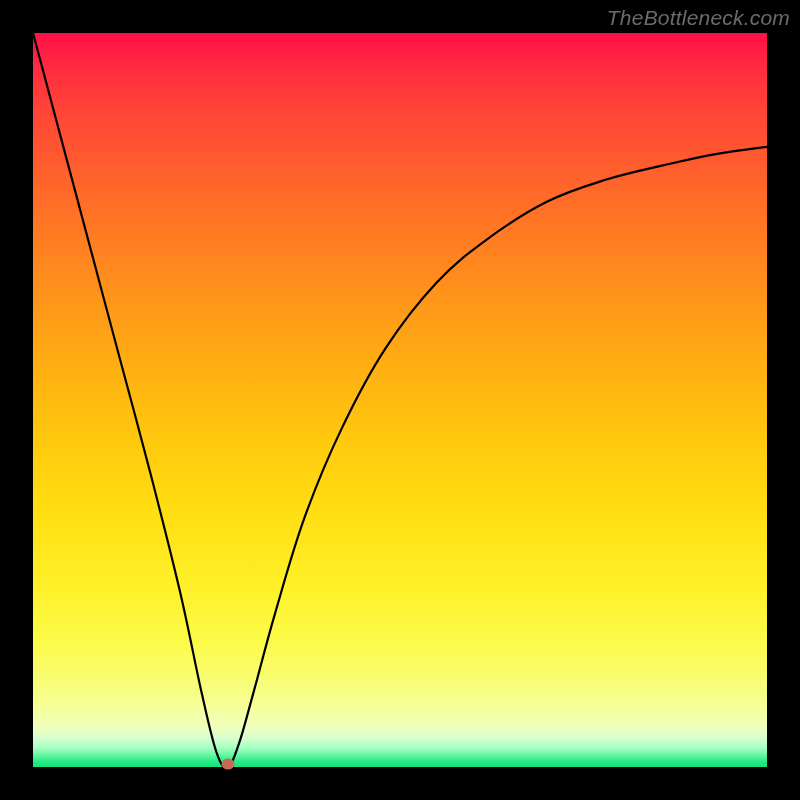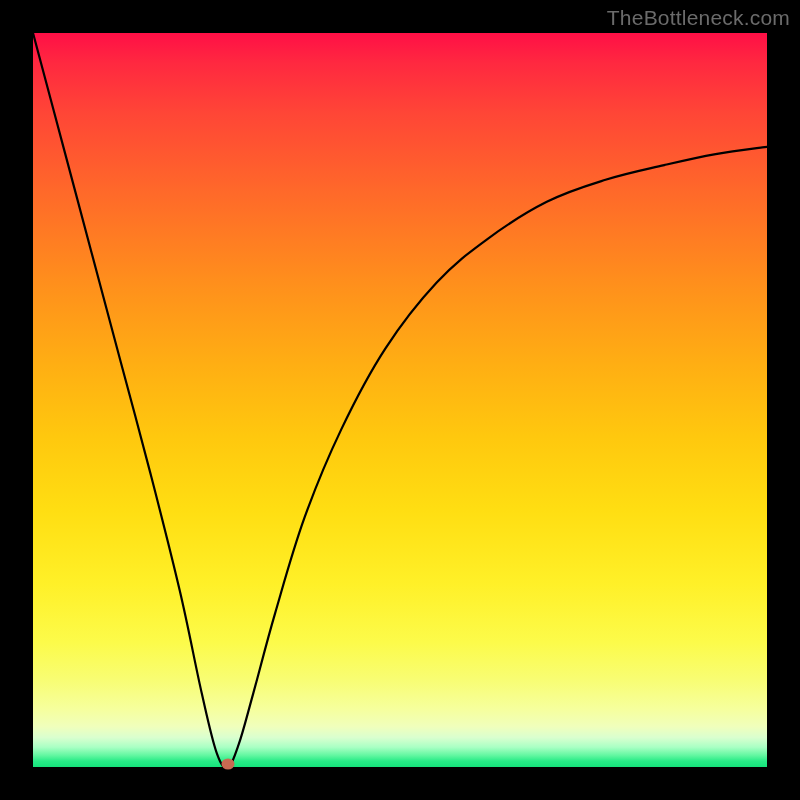--- a/index.html
+++ b/index.html
@@ -46,20 +46,21 @@
     );
   }
   .watermark {
     position: absolute;
     top: 6px;
     right: 10px;
     color: #6b6b6b;
     font-size: 21px;
     letter-spacing: 0.2px;
     font-weight: 400;
+    font-style: italic;
   }
   svg.curve {
     position: absolute;
     left: 0;
     top: 0;
     width: 734px;
     height: 734px;
     pointer-events: none;
   }
   .marker {

